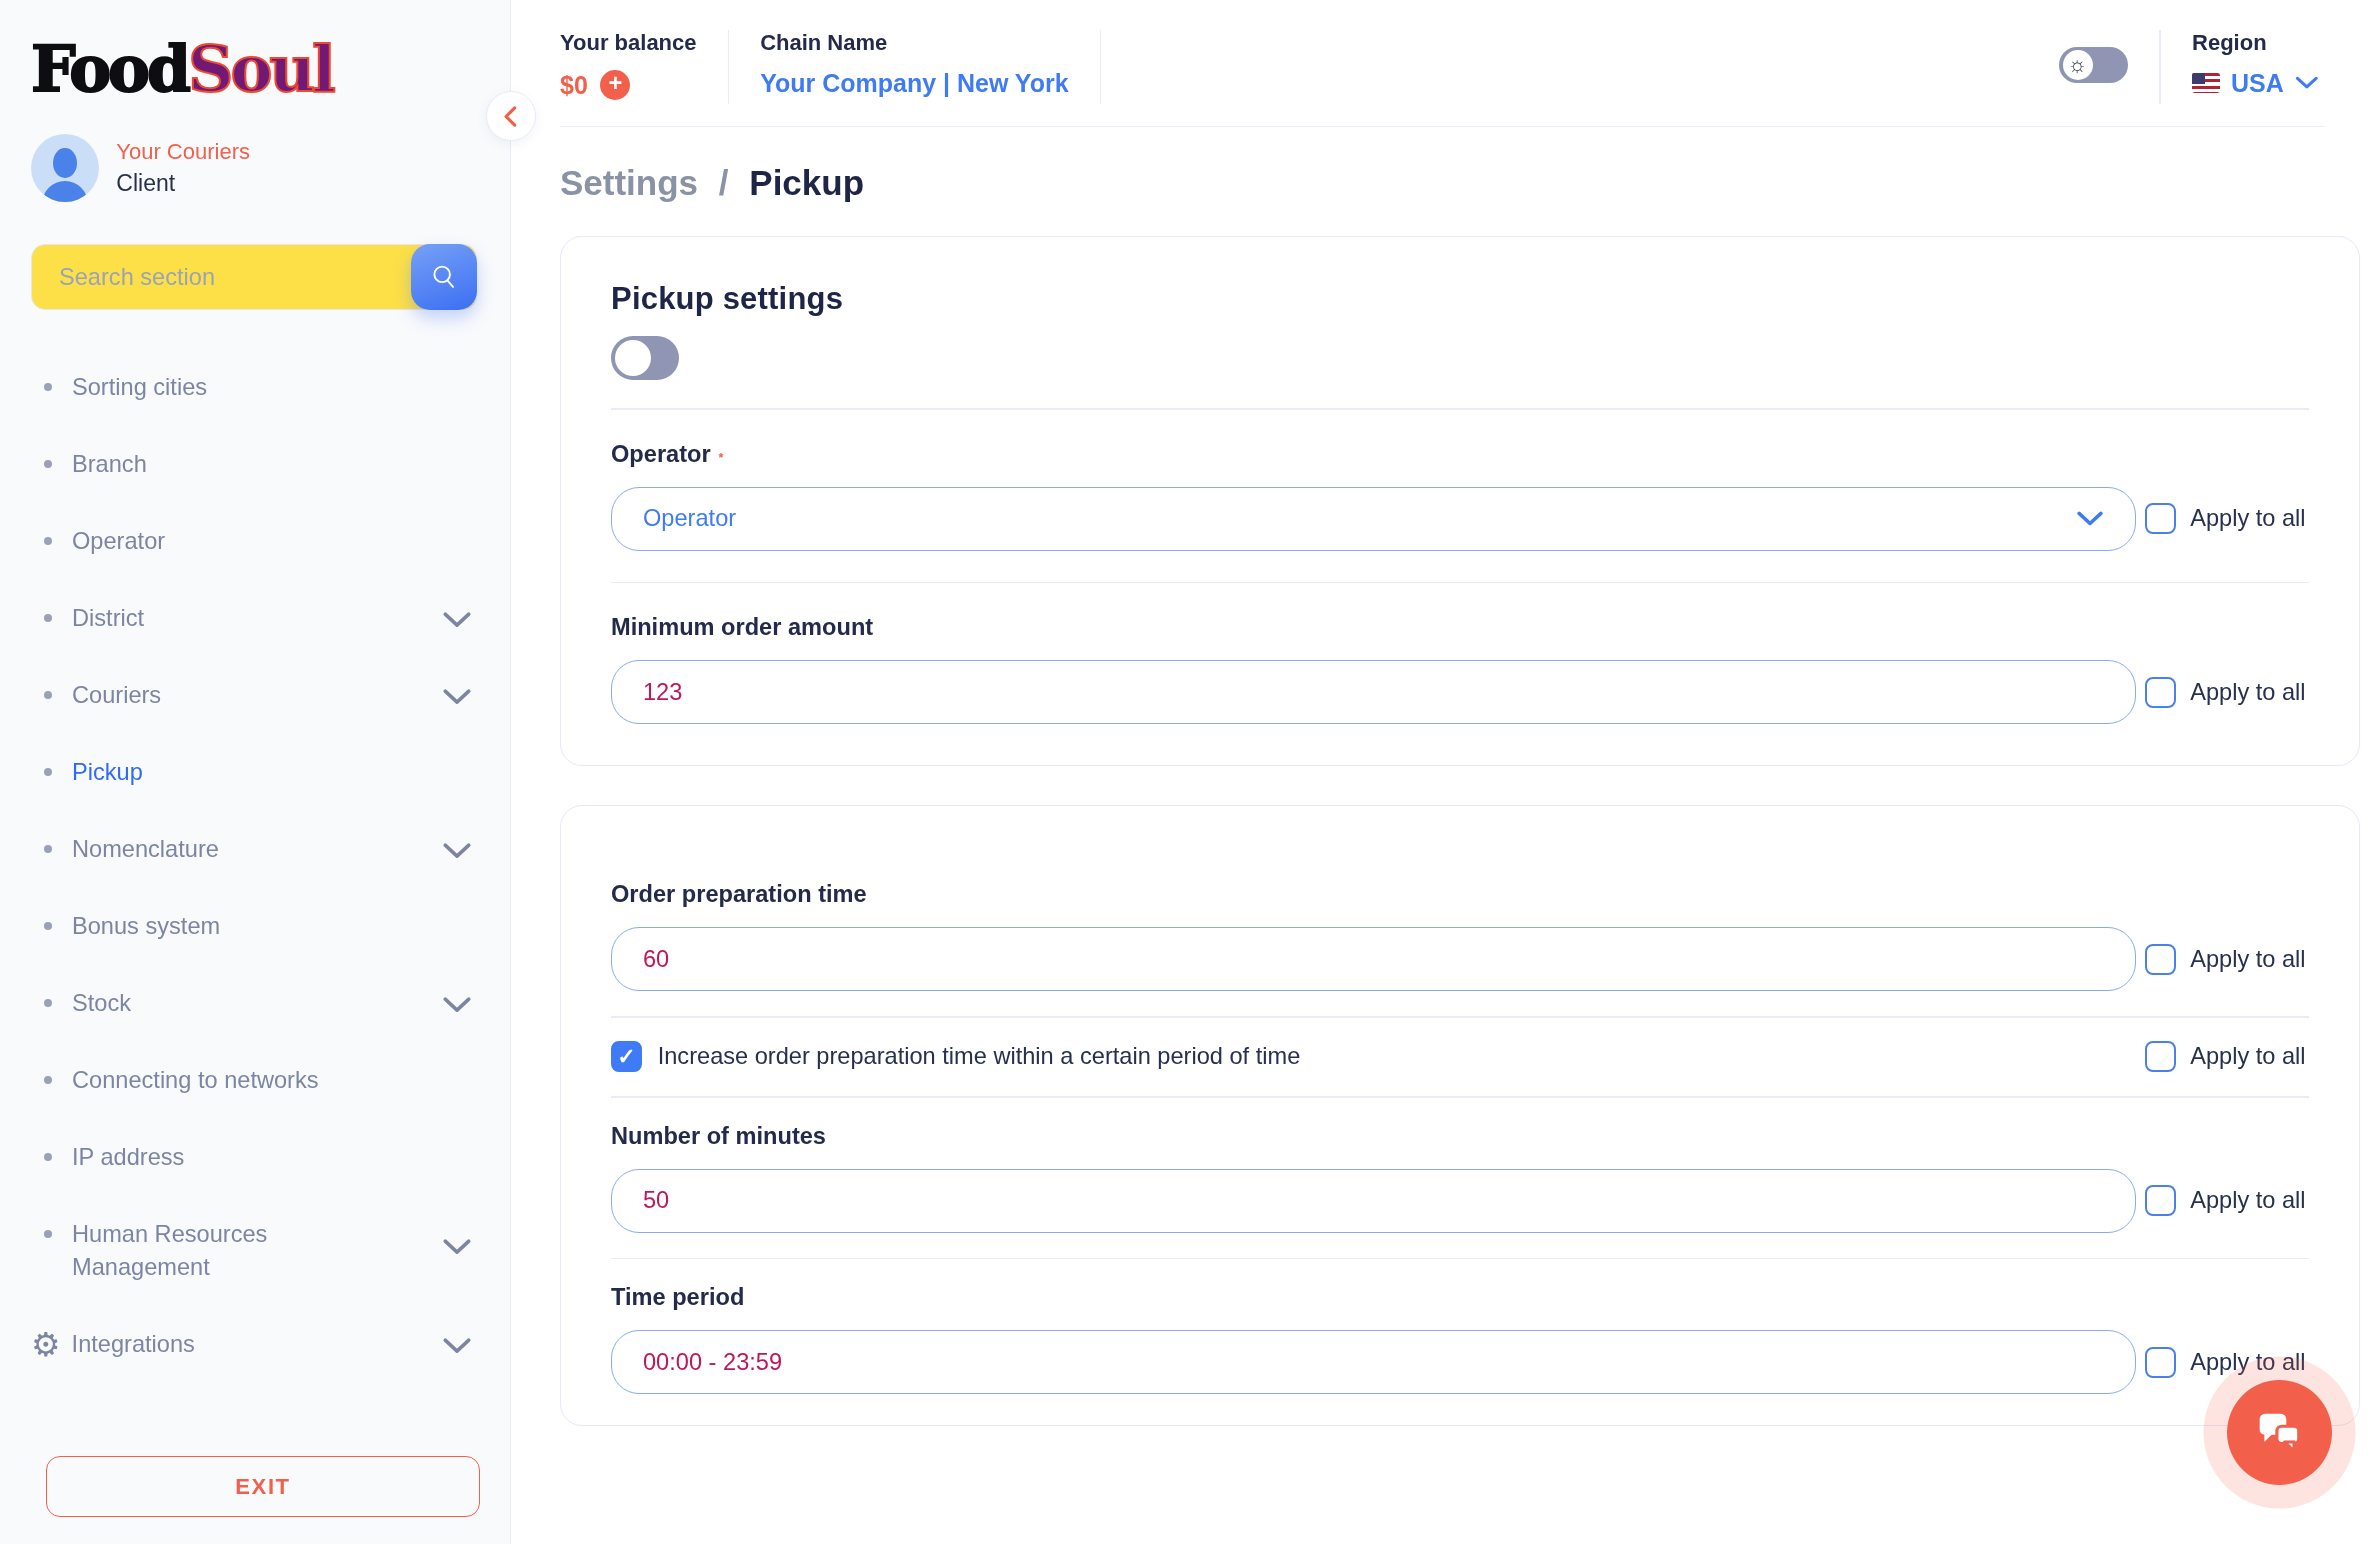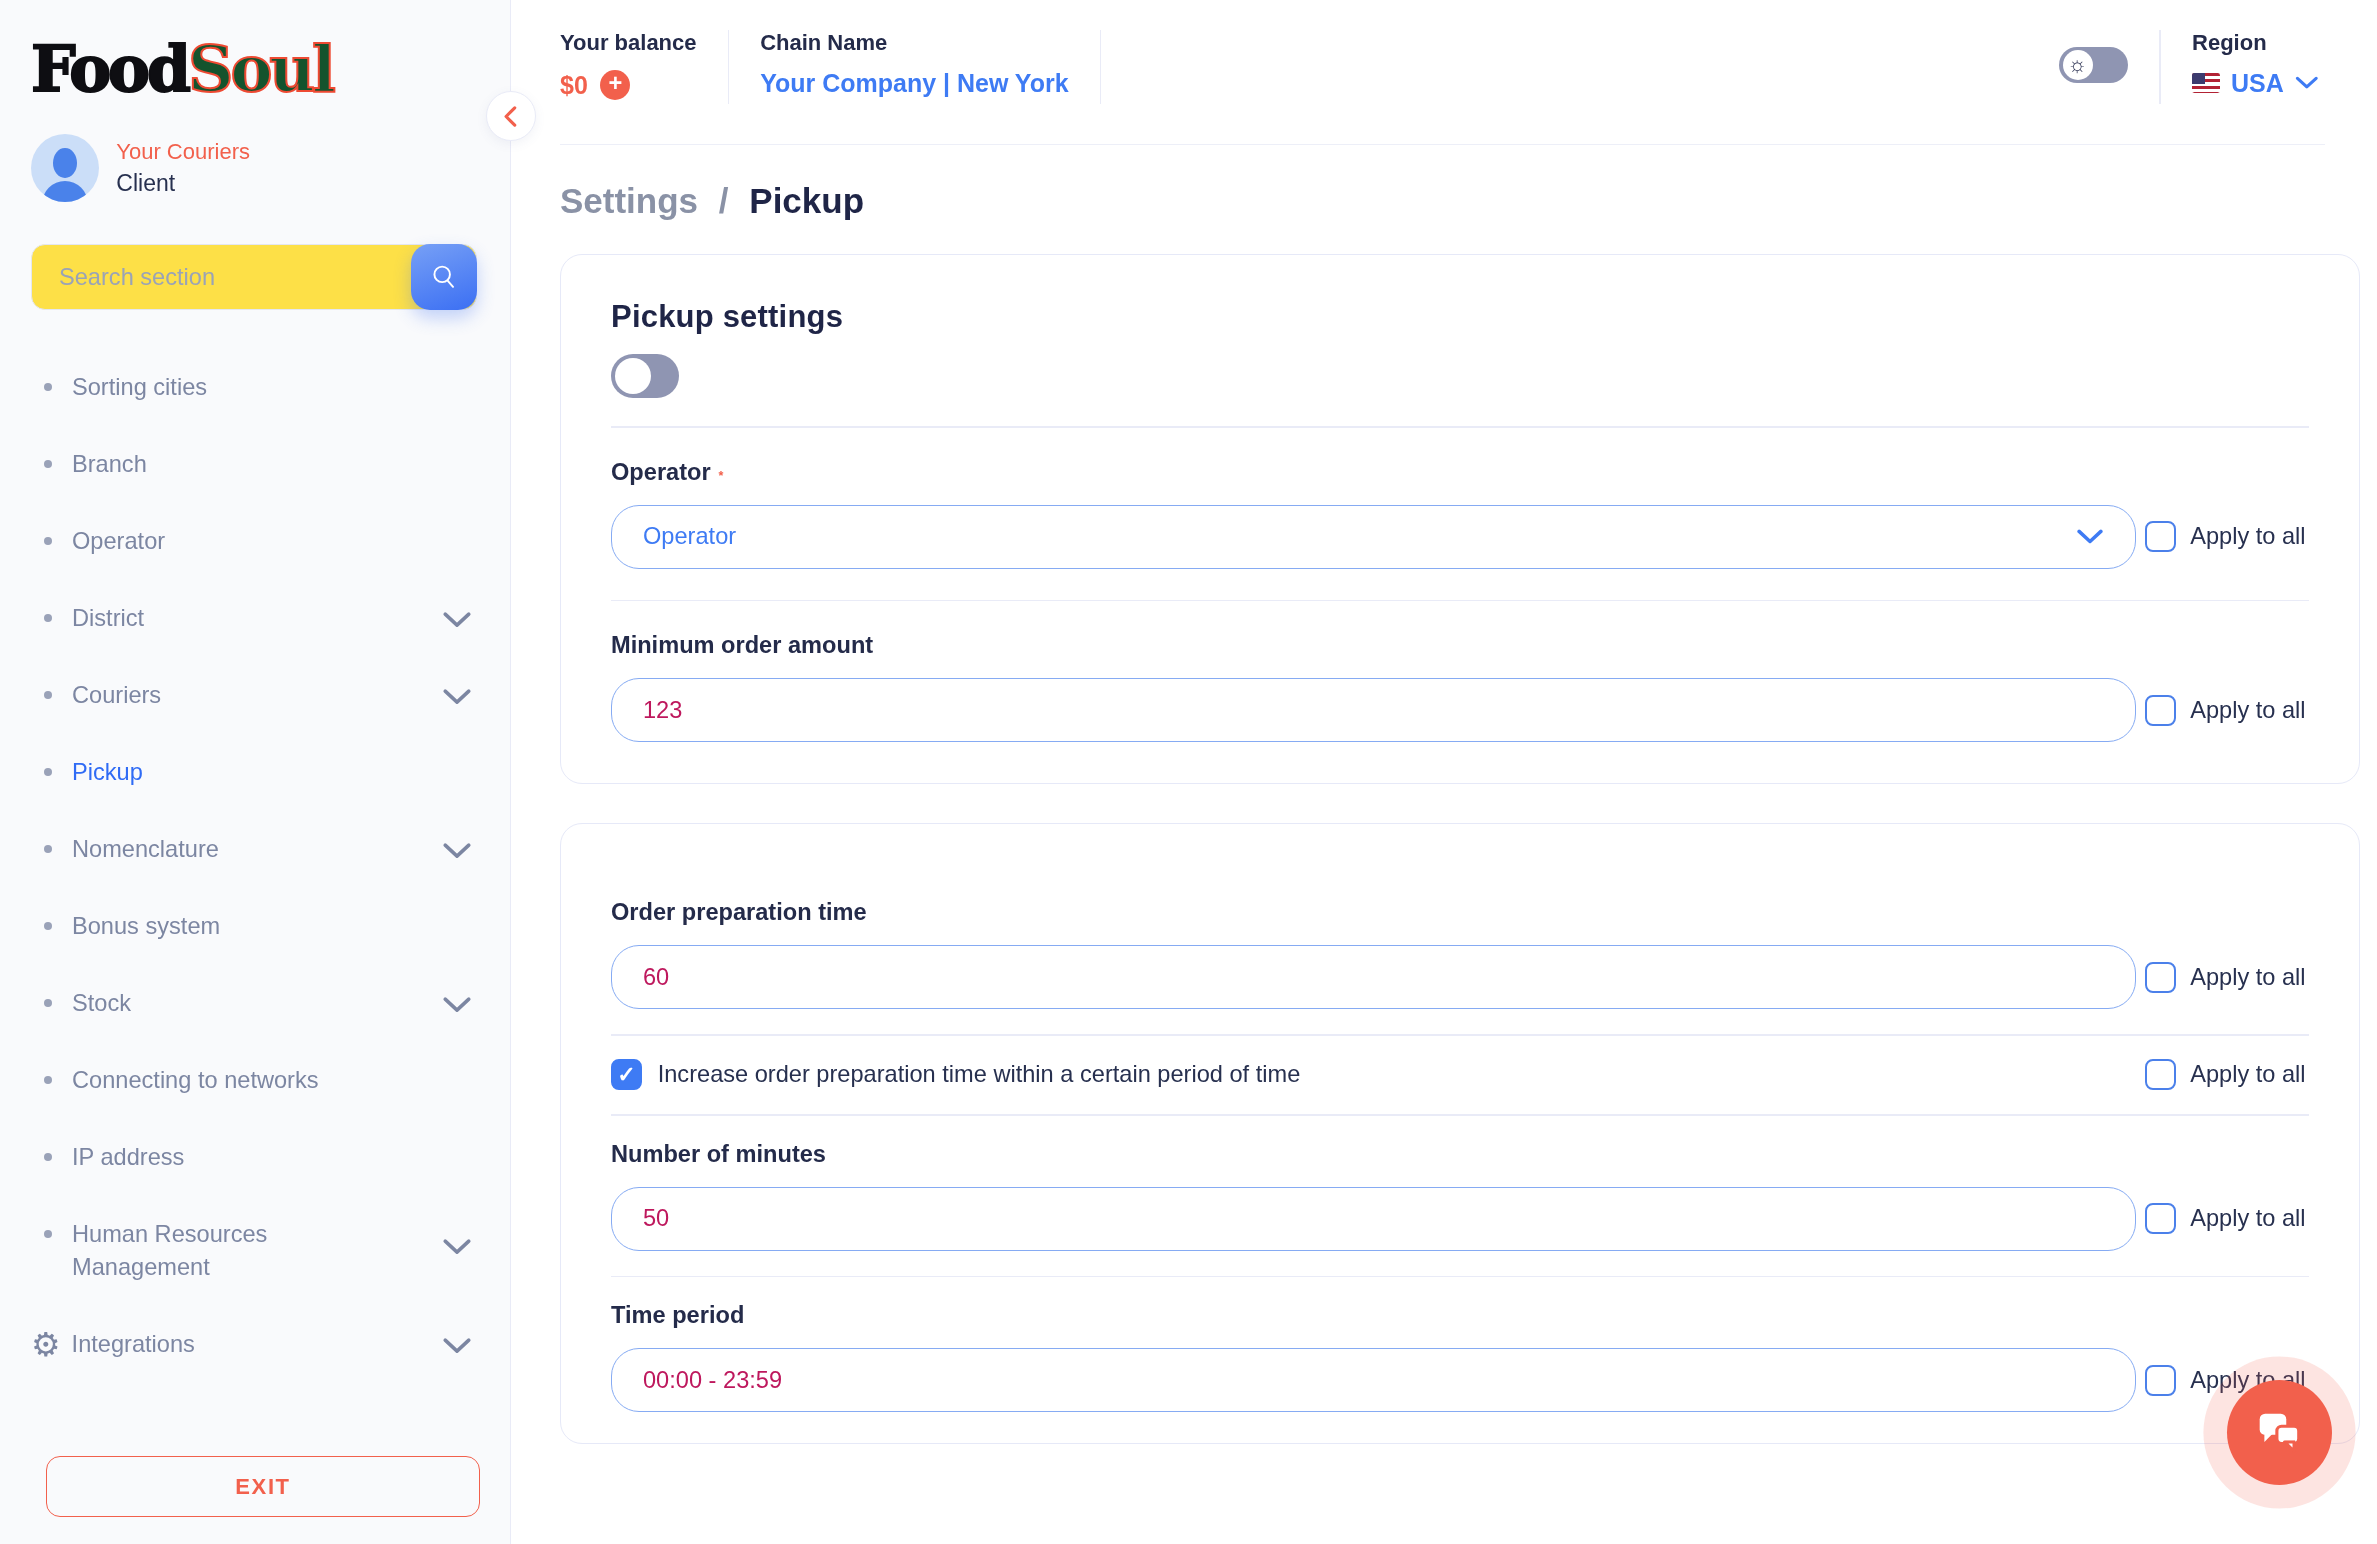--- a/index.html
+++ b/index.html
@@ -5,21 +5,21 @@
   * { margin:0; padding:0; box-sizing:border-box; }
   html,body { width:2377px; height:1544px; overflow:hidden; background:#fff;
     font-family:"Liberation Sans", sans-serif; }
   .app { position:relative; width:2377px; height:1544px; display:flex; }
 
   
   .sidebar { position:relative; width:511px; height:100%; background:#F9FAFC;
     border-right:1.6px solid #E9EBF7; padding:38px 0 0 31px; flex:0 0 511px; }
   .logo { font-family:"DejaVu Serif", serif; font-weight:bold; font-size:63px;
     letter-spacing:-3.1px; -webkit-text-stroke:2px currentColor; color:#0E0E12; line-height:1; }
-  .logo .accent { color:#14532d; -webkit-text-stroke:2px #EE4A33; }
+  .logo .accent { color:#701a75; -webkit-text-stroke:2px #EE4A33; }
 
   .profile { display:flex; align-items:center; margin-top:33px; gap:17.3px; }
   .avatar { width:68px; height:68px; border-radius:50%; background:#CBDEF8; position:relative; overflow:hidden; }
   .avatar .head { position:absolute; left:22px; top:14px; width:23.6px; height:30px; border-radius:50%; background:#4A82EA; }
   .avatar .body { position:absolute; left:11px; top:47px; width:46px; height:31px; border-radius:23px 23px 0 0; background:#4A82EA; }
   .profile-company { color:#F2604C; font-size:22px; font-weight:500; }
   .profile-role { color:#27304F; font-size:23px; font-weight:500; margin-top:4.7px; }
 
   .search-wrap { position:relative; width:446px; margin-top:42px; }
   .search-input { width:100%; height:66px; border:1.6px solid #E4E7F0; border-radius:14px;
@@ -49,21 +49,21 @@
     border:1.6px solid #F2604C; border-radius:14px; background:transparent; color:#F2604C;
     font-size:22px; font-weight:600; letter-spacing:1.6px; cursor:pointer;
     font-family:"Liberation Sans", sans-serif; }
 
   .collapse-btn { position:absolute; left:486px; top:91px; width:50px; height:50px;
     border-radius:50%; background:#fff; border:1.6px solid #E9EBF7; z-index:5; cursor:pointer;
     display:flex; align-items:center; justify-content:center; box-shadow:0 3.1px 11px rgba(90,100,150,.08); }
 
   
   .main { flex:1; display:flex; flex-direction:column; padding:0 17.3px 0 49px; }
-  .topbar { display:flex; align-items:flex-start; padding-top:30px; height:145px;
+  .topbar { display:flex; align-items:flex-start; padding-top:30px; height:127px;
     border-bottom:1.6px solid #EDEFF8; margin-right:35px; }
   .tb-label { color:#242B4A; font-size:22px; font-weight:700; }
   .tb-balance-row { display:flex; align-items:center; gap:12.6px; margin-top:14px; }
   .balance-value { color:#F2604C; font-size:25px; font-weight:700; }
   .plus-btn { width:30px; height:30px; border-radius:50%; background:#F2604C; border:none;
     color:#fff; font-size:23.6px; font-weight:700; line-height:27px; cursor:pointer;
     display:flex; align-items:center; justify-content:center; padding-bottom:3.1px; }
   .vdiv { width:1.6px; height:74px; background:#E9EBF7; margin:0 31px; }
   .chain-value { color:#3E7BF4; font-size:25px; font-weight:700; margin-top:12.6px; cursor:pointer; }
   .tb-right { margin-left:auto; display:flex; align-items:flex-start; padding-right:6.3px; }

